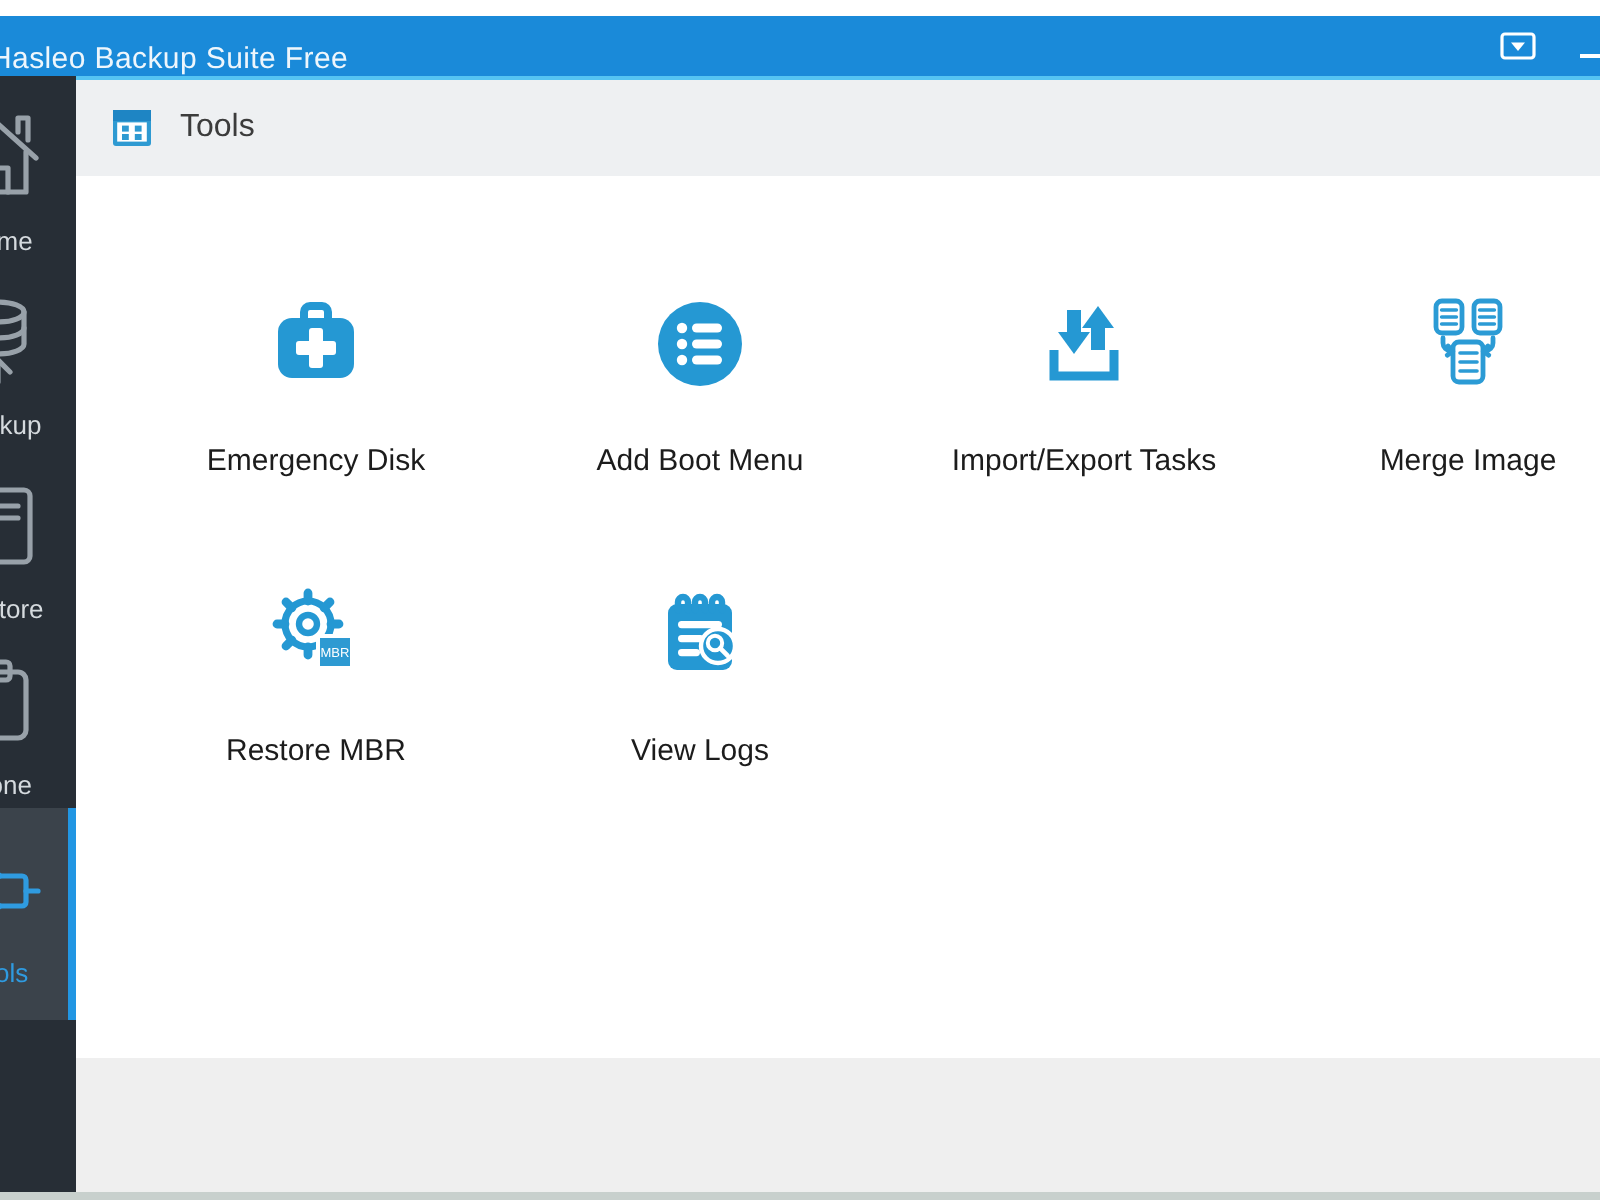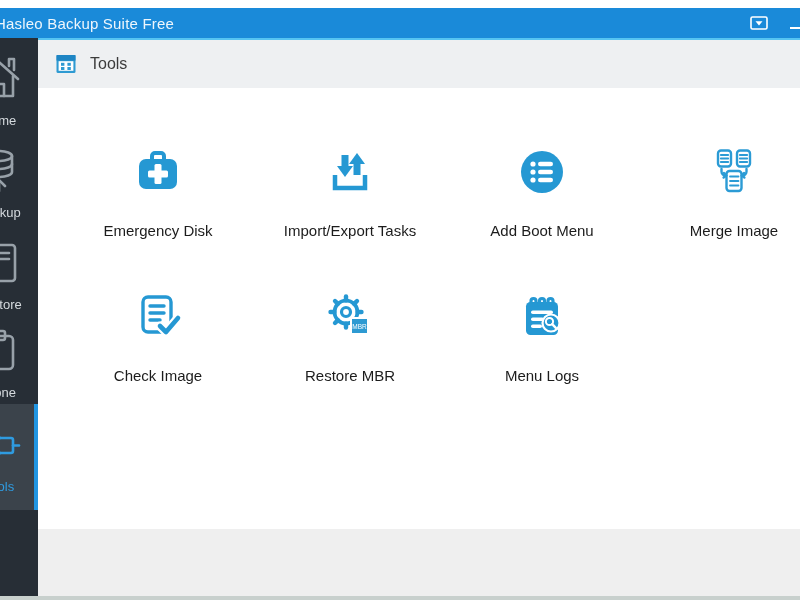--- a/index.html
+++ b/index.html
@@ -1,21 +1,21 @@
 <!DOCTYPE html>
 <html><head>
 <meta charset="utf-8">
 <style>
   * { margin:0; padding:0; box-sizing:border-box; }
   html,body { width:800px; height:600px; overflow:hidden; }
   body { font-family:"Liberation Sans", sans-serif; background:#ffffff; position:relative; }
 
   
   .titlebar { position:absolute; left:0; top:8px; width:800px; height:30px;
-              background:#1a8ad9; display:flex; align-items:center; overflow:hidden; }
+              background:#1a8ad9; display:flex; align-items:flex-end; overflow:hidden; }
   .titlebar .title { color:#eef6fc; font-size:15px; margin-left:-5px; letter-spacing:.2px; white-space:nowrap; }
   .tb-tray { position:absolute; right:32px; top:8px; width:18px; height:14px; cursor:pointer; }
   .tb-min  { position:absolute; right:-6px; top:19px; width:16px; height:2px; background:#ffffff; }
   .accent-line { position:absolute; left:38px; top:38px; right:0; height:2px; background:#55c4f2; }
 
   
   .sidebar { position:absolute; left:0; top:38px; width:38px; height:558px;
              background:#272e36; overflow:hidden; }
   .sidebar-inner { width:80px; margin-left:-41px; padding-top:6px; }
   .side-item { display:flex; flex-direction:column; align-items:center; justify-content:center;
@@ -151,47 +151,47 @@
           <rect x="20.5" y="16" width="7" height="20" rx="1.5" fill="#ffffff"></rect>
           <rect x="14" y="22.5" width="20" height="7" rx="1.5" fill="#ffffff"></rect>
         </svg>
       </span>
       <span class="tlabel">Emergency Disk</span>
     </div>
 
     <div class="tool">
       <span class="ticon">
         <svg width="48" height="48" viewBox="0 0 48 48">
-          <path d="M9 27 V40 H39 V27" fill="none" stroke="#2598d3" stroke-width="4.5"></path>
-          <g fill="#2598d3">
-            <rect x="15.5" y="7" width="7" height="12"></rect>
-            <path d="M11 18 H27 L19 29 Z"></path>
-            <rect x="27.5" y="14" width="7" height="13"></rect>
-            <path d="M23 16 H39 L31 5 Z"></path>
-          </g>
-        </svg>
-      </span>
-      <span class="tlabel">Import/Export Tasks</span>
-    </div>
-
-    <div class="tool">
-      <span class="ticon">
-        <svg width="48" height="48" viewBox="0 0 48 48">
           <circle cx="24" cy="24" r="21" fill="#2598d3"></circle>
           <g fill="#ffffff">
             <circle cx="15" cy="16" r="2.6"></circle>
               <rect x="20" y="13.7" width="15" height="4.6" rx="2.3"></rect>
             <circle cx="15" cy="24" r="2.6"></circle>
               <rect x="20" y="21.7" width="15" height="4.6" rx="2.3"></rect>
             <circle cx="15" cy="32" r="2.6"></circle>
               <rect x="20" y="29.7" width="15" height="4.6" rx="2.3"></rect>
           </g>
         </svg>
       </span>
       <span class="tlabel">Add Boot Menu</span>
+    </div>
+
+    <div class="tool">
+      <span class="ticon">
+        <svg width="48" height="48" viewBox="0 0 48 48">
+          <path d="M9 27 V40 H39 V27" fill="none" stroke="#2598d3" stroke-width="4.5"></path>
+          <g fill="#2598d3">
+            <rect x="15.5" y="7" width="7" height="12"></rect>
+            <path d="M11 18 H27 L19 29 Z"></path>
+            <rect x="27.5" y="14" width="7" height="13"></rect>
+            <path d="M23 16 H39 L31 5 Z"></path>
+          </g>
+        </svg>
+      </span>
+      <span class="tlabel">Import/Export Tasks</span>
     </div>
 
     <div class="tool">
       <span class="ticon">
         <svg width="48" height="48" viewBox="0 0 48 48" fill="none" stroke="#2b9bd5" stroke-linecap="round" stroke-linejoin="round">
           <g stroke-width="2.4">
             <rect x="8" y="2.5" width="13" height="16" rx="3"></rect>
             <rect x="27" y="2.5" width="13" height="16" rx="3"></rect>
             <rect x="16.5" y="23" width="15" height="20" rx="3"></rect>
             <path d="M11.5 21 v2.5 a4 4 0 0 0 4 4 h0.5"></path>
@@ -208,35 +208,20 @@
               <path d="M29.8 14 H37.2"></path>
             <path d="M20 28.5 H28.5"></path>
               <path d="M20 33 H28.5"></path>
               <path d="M20 37.5 H28.5"></path>
           </g>
         </svg>
       </span>
       <span class="tlabel">Merge Image</span>
     </div>
 
-    <div class="tool">
-      <span class="ticon">
-        <svg width="48" height="48" viewBox="0 0 48 48">
-          <rect x="9" y="4" width="28" height="35" rx="5" fill="none" stroke="#2598d3" stroke-width="3.4"></rect>
-          <g stroke="#2598d3" stroke-width="3.4" stroke-linecap="round">
-            <line x1="16" y1="13" x2="30" y2="13"></line>
-            <line x1="16" y1="20" x2="30" y2="20"></line>
-            <line x1="16" y1="27" x2="26" y2="27"></line>
-          </g>
-          <path d="M26 33 L32 39 L44 25" fill="none" stroke="#ffffff" stroke-width="9" stroke-linecap="round" stroke-linejoin="round"></path>
-          <path d="M26 33 L32 39 L44 25" fill="none" stroke="#2598d3" stroke-width="4.6" stroke-linecap="round" stroke-linejoin="round"></path>
-        </svg>
-      </span>
-      <span class="tlabel">Check Image</span>
-    </div>
 
 
     <div class="tool">
       <span class="ticon">
         <svg width="48" height="48" viewBox="0 0 48 48">
           <g stroke="#2598d3" fill="none" stroke-linecap="round">
             <circle cx="20" cy="19" r="11.5" stroke-width="3.6"></circle>
             <circle cx="20" cy="19" r="4.5" stroke-width="3.2"></circle>
             <g stroke-width="4.4">
               <path d="M31.5 19 L35.5 19"></path>
@@ -266,20 +251,20 @@
             <path d="M30 12 v-4 a2.5 2.5 0 0 1 5 0 v4"></path>
           </g>
           <rect x="13" y="17.5" width="22" height="3.6" rx="1.8" fill="#ffffff"></rect>
           <rect x="13" y="24.5" width="13" height="3.6" rx="1.8" fill="#ffffff"></rect>
           <rect x="13" y="31.5" width="11" height="3.6" rx="1.8" fill="#ffffff"></rect>
           <circle cx="33" cy="30" r="8.5" fill="#2598d3" stroke="#ffffff" stroke-width="2.2"></circle>
           <circle cx="31.5" cy="28.5" r="3.6" fill="none" stroke="#ffffff" stroke-width="2"></circle>
           <line x1="34.2" y1="31.2" x2="37.8" y2="34.8" stroke="#ffffff" stroke-width="2.4" stroke-linecap="round"></line>
         </svg>
       </span>
-      <span class="tlabel">Menu Logs</span>
+      <span class="tlabel">View Logs</span>
     </div>
 
   </div>
 </div>
 
 <div class="footer"></div>
 <div class="bottom-strip"></div>
 
 </body></html>

